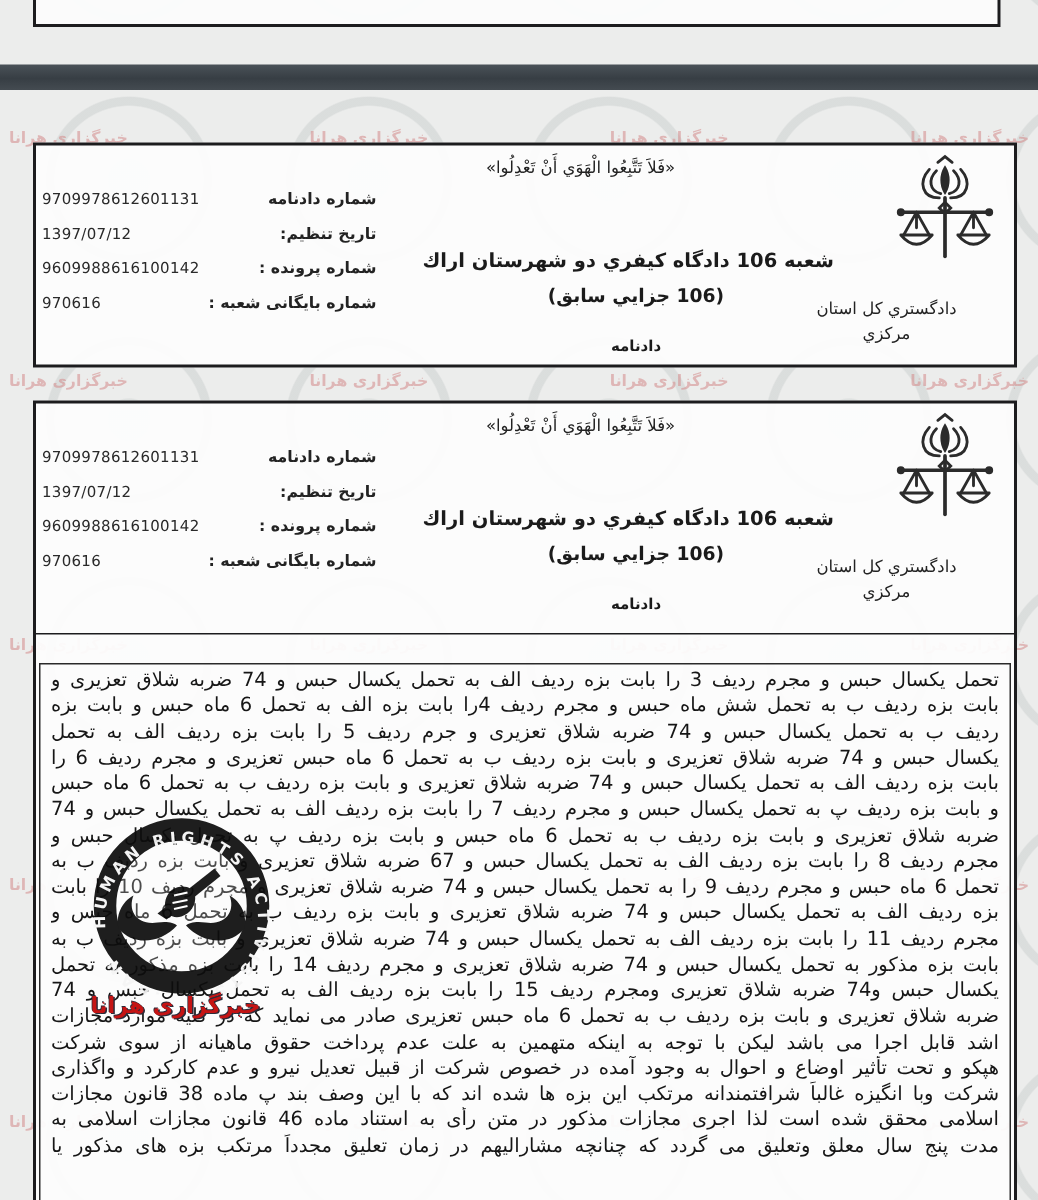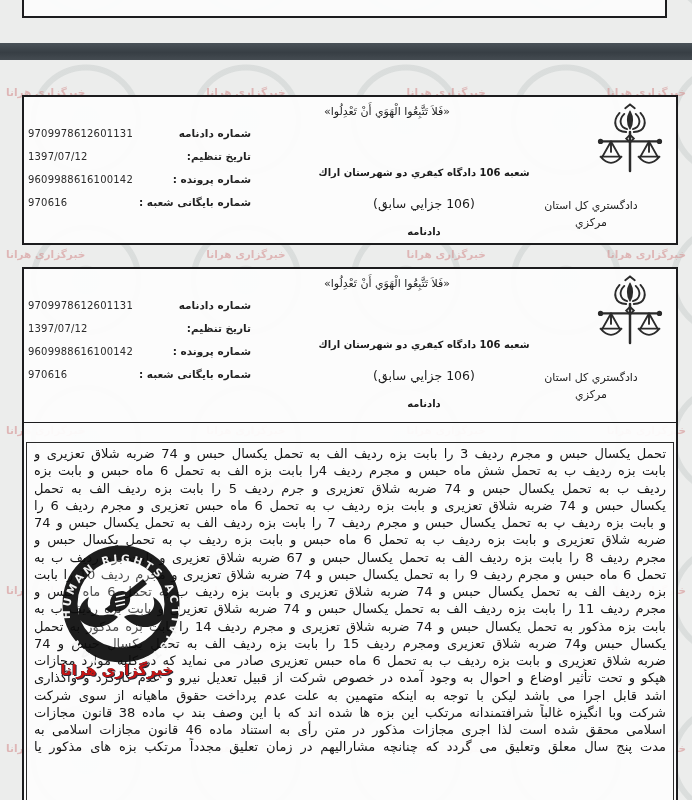--- a/index.html
+++ b/index.html
@@ -57,22 +57,22 @@
   .f-label{
     position:absolute;left:0;width:227px;
     direction:rtl;text-align:right;
     font-size:10.5px;font-weight:bold;color:#232323;
   }
   .f-value{
     position:absolute;left:4px;top:1px;
     direction:ltr;font-size:10px;color:#2a2a2a;letter-spacing:0.2px;
   }
   .court{position:absolute;left:268px;top:70px;width:264px;text-align:center;direction:rtl;}
-  .court-l1{font-size:10px;font-weight:bold;white-space:nowrap;}
-  .court-l2{font-size:12.5px;font-weight:normal;margin-top:18px;}
+  .court-l1{font-size:13px;font-weight:bold;white-space:nowrap;}
+  .court-l2{font-size:12.5px;font-weight:bold;margin-top:7px;}
   .doc-title{
     position:absolute;left:268px;top:129px;width:264px;
     text-align:center;direction:rtl;
     font-size:10px;font-weight:bold;
   }
   .emblem{position:absolute;right:8px;top:5px;width:76px;height:96px;}
   .org{
     position:absolute;right:12px;top:100px;width:146px;
     text-align:center;direction:rtl;
     font-size:11px;color:#222;line-height:17px;
@@ -248,31 +248,32 @@
       <div>دادگستري کل استان</div>
       <div>مرکزي</div>
     </div>
   </div>
 
   <div class="body-box">
     <div class="bl">تحمل یکسال حبس و مجرم ردیف 3 را بابت بزه ردیف الف به تحمل یکسال حبس و 74 ضربه شلاق تعزیری و</div>
     <div class="bl">بابت بزه ردیف ب به تحمل شش ماه حبس و مجرم ردیف 4را بابت بزه الف به تحمل 6 ماه حبس و بابت بزه</div>
     <div class="bl">ردیف ب به تحمل یکسال حبس و 74 ضربه شلاق تعزیری و جرم ردیف 5 را بابت بزه ردیف الف به تحمل</div>
     <div class="bl">یکسال حبس و 74 ضربه شلاق تعزیری و بابت بزه ردیف ب به تحمل 6 ماه حبس تعزیری و مجرم ردیف 6 را</div>
+    <div class="bl">بابت بزه ردیف الف به تحمل یکسال حبس و 74 ضربه شلاق تعزیری و بابت بزه ردیف ب به تحمل 6 ماه حبس</div>
     <div class="bl">و بابت بزه ردیف پ به تحمل یکسال حبس و مجرم ردیف 7 را بابت بزه ردیف الف به تحمل یکسال حبس و 74</div>
     <div class="bl">ضربه شلاق تعزیری و بابت بزه ردیف ب به تحمل 6 ماه حبس و بابت بزه ردیف پ به تحمل یکسال حبس و</div>
     <div class="bl">مجرم ردیف 8 را بابت بزه ردیف الف به تحمل یکسال حبس و 67 ضربه شلاق تعزیری و بابت بزه ردیف ب به</div>
     <div class="bl">تحمل 6 ماه حبس و مجرم ردیف 9 را به تحمل یکسال حبس و 74 ضربه شلاق تعزیری و مجرم ردیف 10 را بابت</div>
     <div class="bl">بزه ردیف الف به تحمل یکسال حبس و 74 ضربه شلاق تعزیری و بابت بزه ردیف ب به تحمل 6 ماه حبس و</div>
     <div class="bl">مجرم ردیف 11 را بابت بزه ردیف الف به تحمل یکسال حبس و 74 ضربه شلاق تعزیری و بابت بزه ردیف ب به</div>
     <div class="bl">بابت بزه مذکور به تحمل یکسال حبس و 74 ضربه شلاق تعزیری و مجرم ردیف 14 را بابت بزه مذکور به تحمل</div>
     <div class="bl">یکسال حبس و74 ضربه شلاق تعزیری ومجرم ردیف 15 را بابت بزه ردیف الف به تحمل یکسال حبس و 74</div>
     <div class="bl">ضربه شلاق تعزیری و بابت بزه ردیف ب به تحمل 6 ماه حبس تعزیری صادر می نماید که در کلیه موارد مجازات</div>
+    <div class="bl">اشد قابل اجرا می باشد لیکن با توجه به اینکه متهمین به علت عدم پرداخت حقوق ماهیانه از سوی شرکت</div>
     <div class="bl">هپکو و تحت تأثیر اوضاع و احوال به وجود آمده در خصوص شرکت از قبیل تعدیل نیرو و عدم کارکرد و واگذاری</div>
-    <div class="bl">اشد قابل اجرا می باشد لیکن با توجه به اینکه متهمین به علت عدم پرداخت حقوق ماهیانه از سوی شرکت</div>
     <div class="bl">شرکت وبا انگیزه غالباً شرافتمندانه مرتکب این بزه ها شده اند که با این وصف بند پ ماده 38 قانون مجازات</div>
     <div class="bl">اسلامی محقق شده است لذا اجری مجازات مذکور در متن رأی به استناد ماده 46 قانون مجازات اسلامی به</div>
     <div class="bl">مدت پنج سال معلق وتعلیق می گردد که چنانچه مشارالیهم در زمان تعلیق مجدداً مرتکب بزه های مذکور یا</div>
   </div>
 </section>
 
 <div class="stamp">
   <svg width="132" height="118" viewBox="0 0 132 118">
     <defs>
       <path id="ringpath" d="M 16,78 A 51 51 0 1 1 116,78 A 51 51 0 0 1 16,78"></path>

